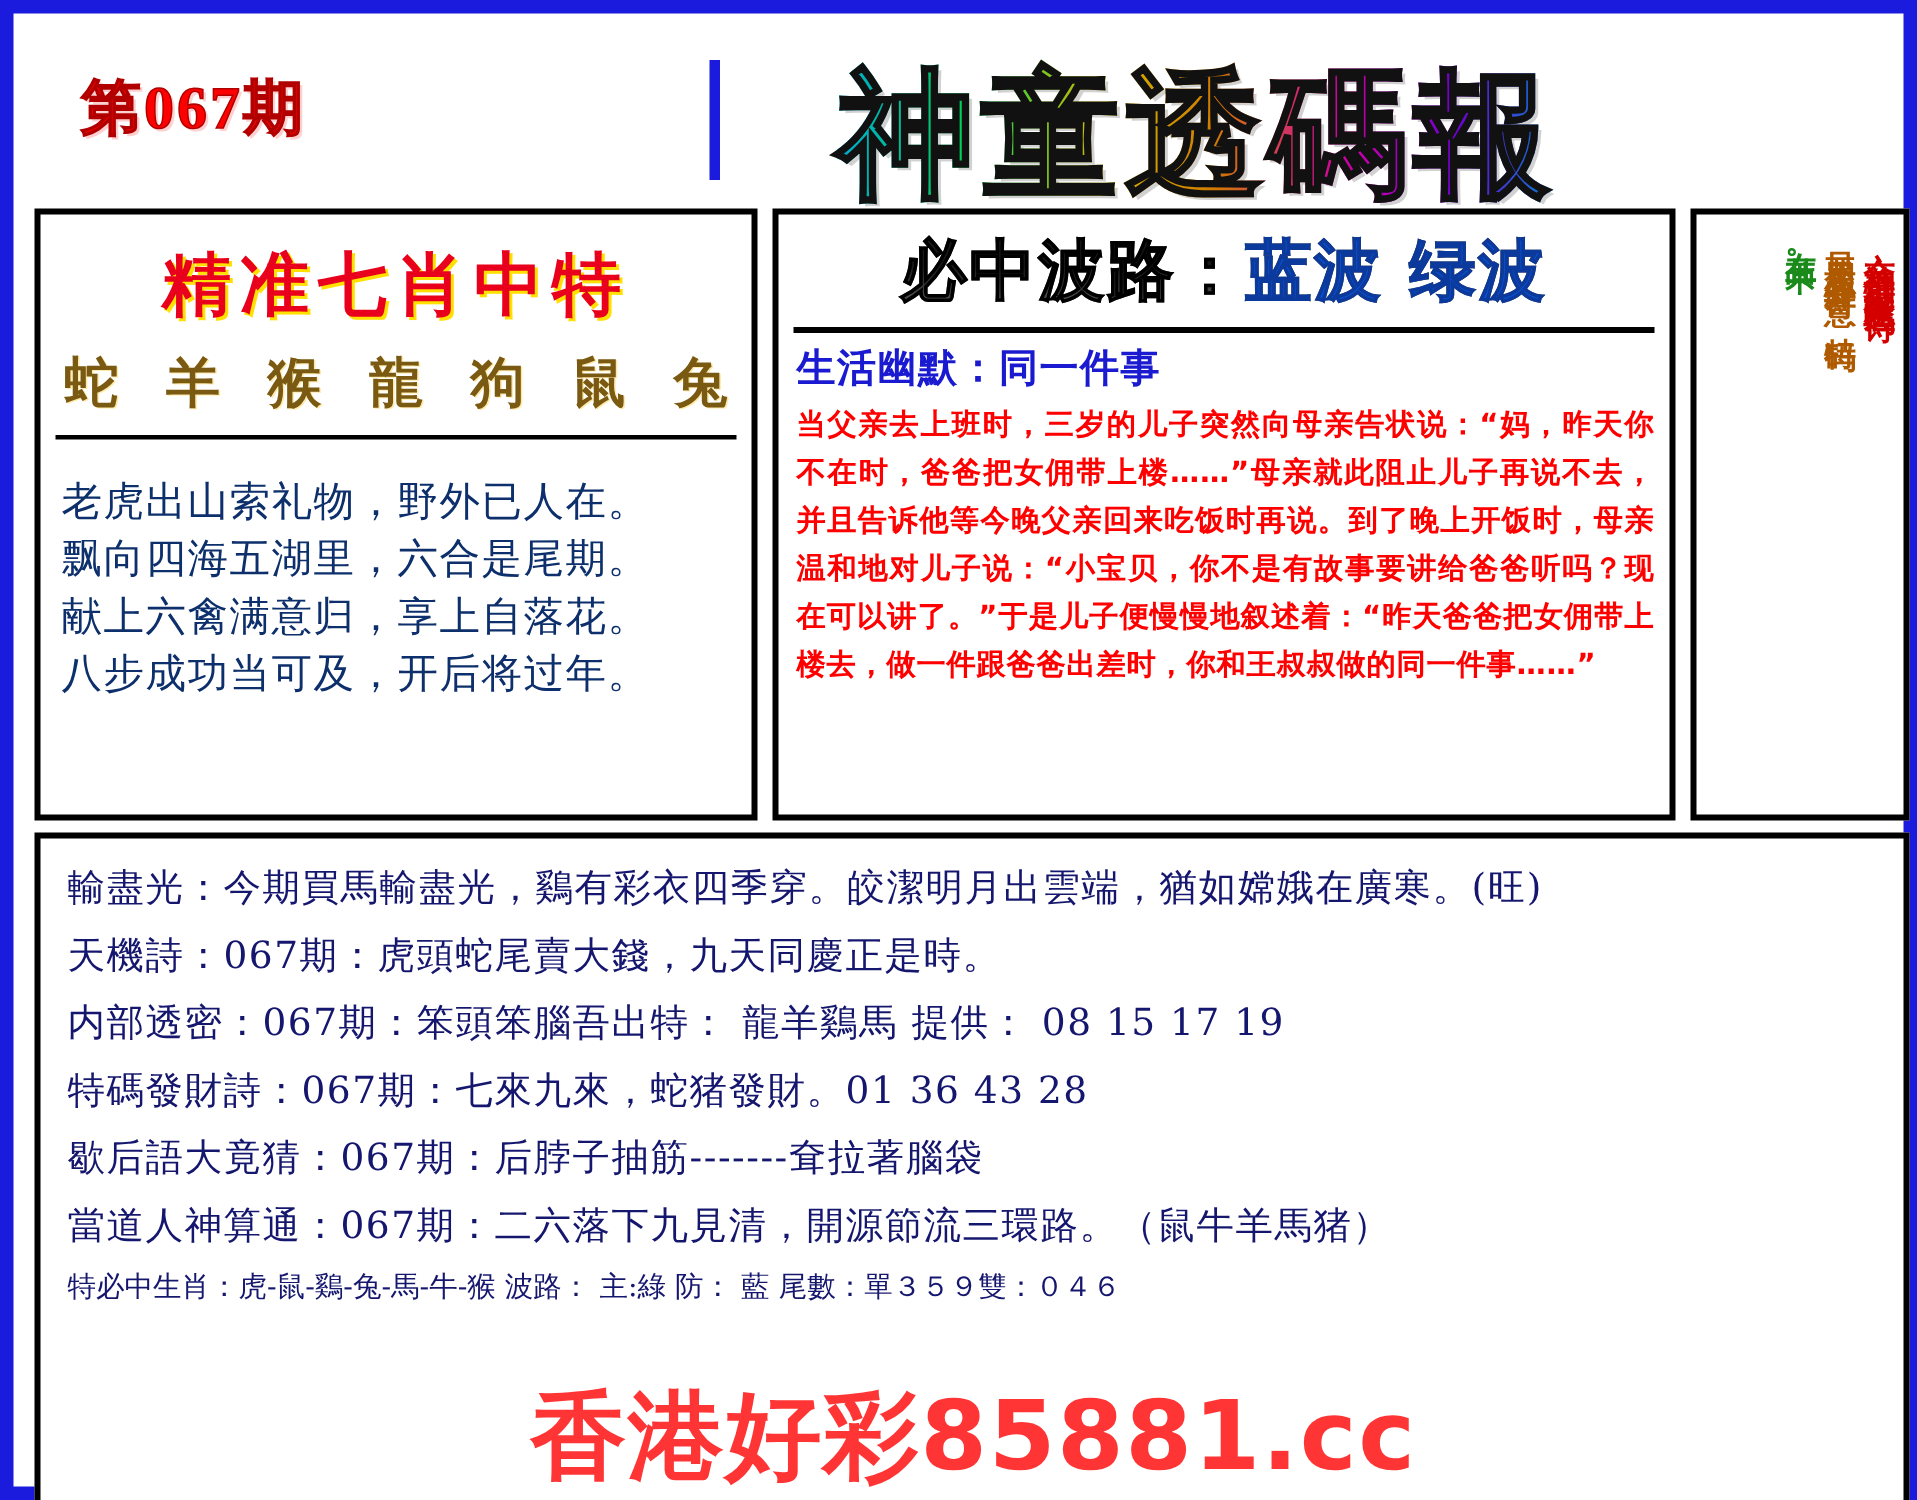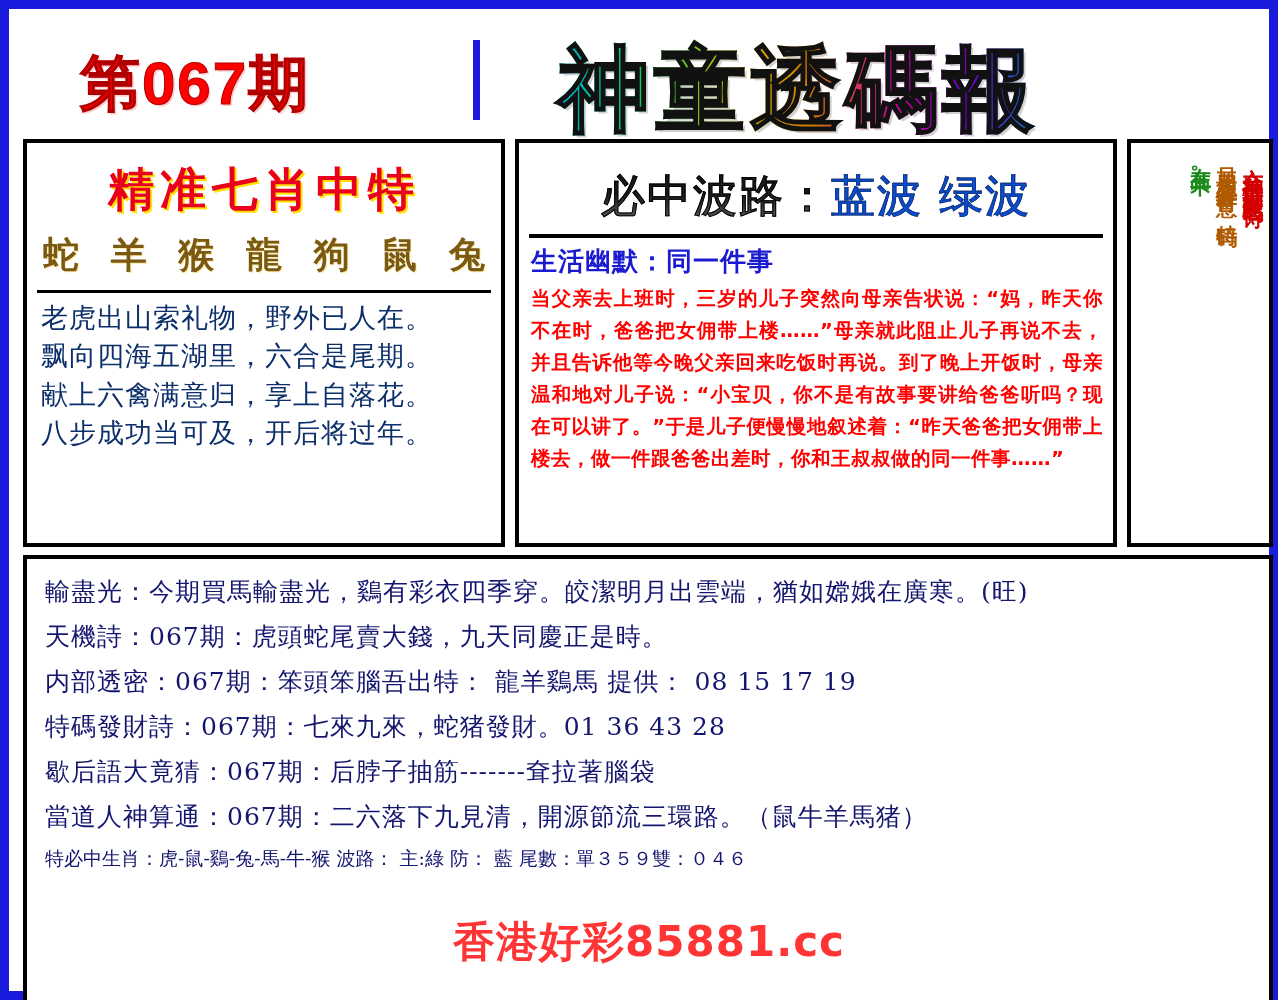--- a/index.html
+++ b/index.html
@@ -30,25 +30,25 @@
   .header {
     position: absolute;
     left: 9px; top: 9px;
     width: 1260px;
     height: 118px;
     display: flex;
     align-items: center;
   }
   .issue {
     position: absolute;
-    left: 62px;
+    left: 36px;
     top: 26px;
-    font-family: Liberation Sans, sans-serif;
-    font-weight: bold;
-    font-size: 60px;
+    font-family: Liberation Serif, serif;
+    font-weight: bold;
+    font-size: 40px;
     letter-spacing: 2px;
     color: #ff0000;
     -webkit-text-stroke: 1px #b00000;
     text-shadow: 2px 2px 0 #ffd0d0;
   }
   .divider-bar {
     position: absolute;
     left: 455px;
     top: 22px;
     width: 7px;
@@ -114,42 +114,42 @@
     font-size: 36px;
     color: #7a5a12;
     text-shadow: 1px 1px 0 #ffe9a8;
   }
   .pl-rule {
     height: 3px;
     background: #000000;
     margin: 4px 10px 0 10px;
   }
   .pl-lines {
-    padding: 6px 14px 0 14px;
+    padding: 23px 14px 0 14px;
     font-family: "DejaVu Serif", "Liberation Serif", serif;
     font-size: 27px;
     line-height: 1.42;
     color: #0d2f6b;
     letter-spacing: 1px;
   }
   .pl-lines div { white-space: nowrap; }
 
   
   .panel-center {
     left: 492px; top: 0;
     width: 602px;
     height: 408px;
   }
   .pc-title {
     text-align: center;
     font-family: "DejaVu Sans", "Liberation Sans", sans-serif;
-    font-weight: normal;
+    font-weight: bold;
     font-size: 44px;
     letter-spacing: 2px;
-    margin-top: 24px;
+    margin-top: 8px;
     color: #111;
     background: linear-gradient(180deg,#1a1a1a 0%,#1a1a1a 45%,#6a6a6a 100%);
     -webkit-background-clip: text;
     background-clip: text;
     color: transparent;
     -webkit-text-stroke: 1px #000;
     white-space: nowrap;
   }
   .pc-title .bo1 { color:#0b4ecf; -webkit-text-stroke: 1px #0b3a9c; }
   .pc-rule {
@@ -235,21 +235,21 @@
 
   
   .watermark {
     position: absolute;
     left: 20px;
     top: 905px;
     width: 1240px;
     text-align: center;
     font-family: "DejaVu Sans", "Liberation Sans", sans-serif;
     font-weight: bold;
-    font-size: 42px;
+    font-size: 64px;
     letter-spacing: 1px;
     color: #ff1a1a;
     opacity: 0.88;
     text-shadow: 2px 2px 0 rgba(255,255,255,0.55);
     pointer-events: none;
     white-space: nowrap;
   }
 </style>
 </head>
 <body>

